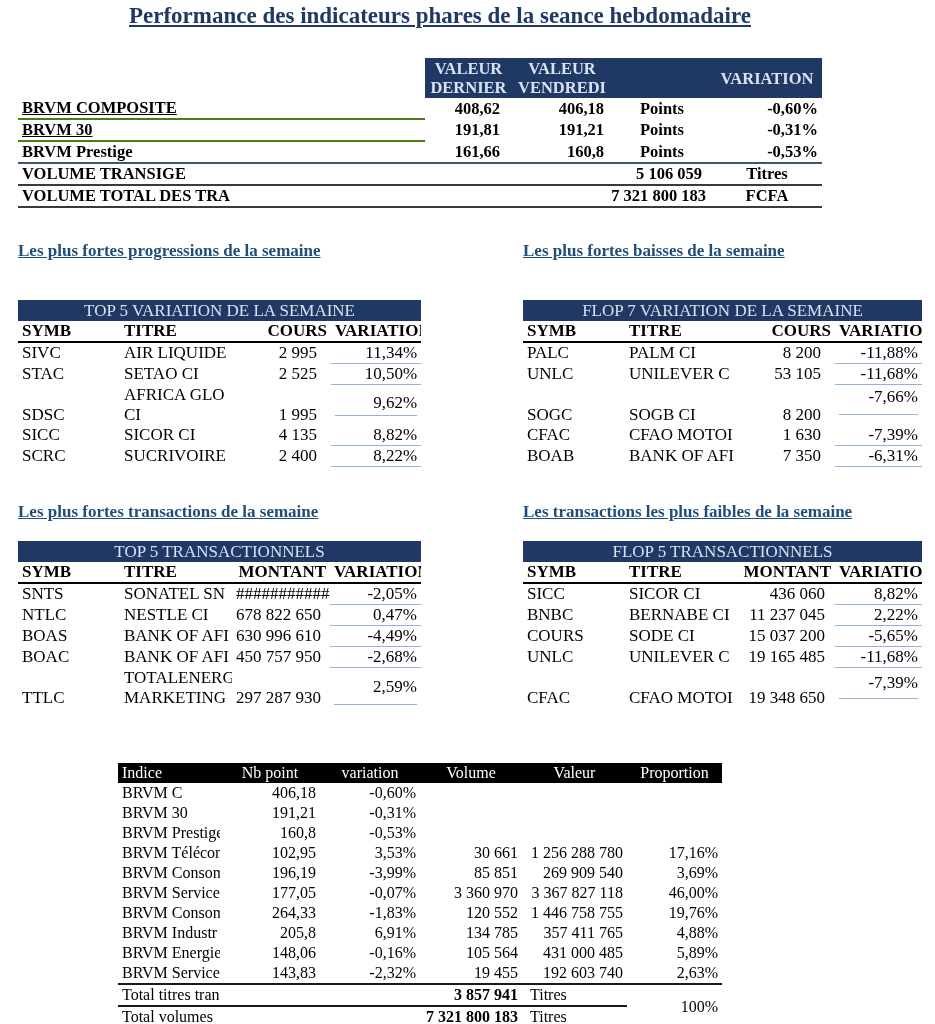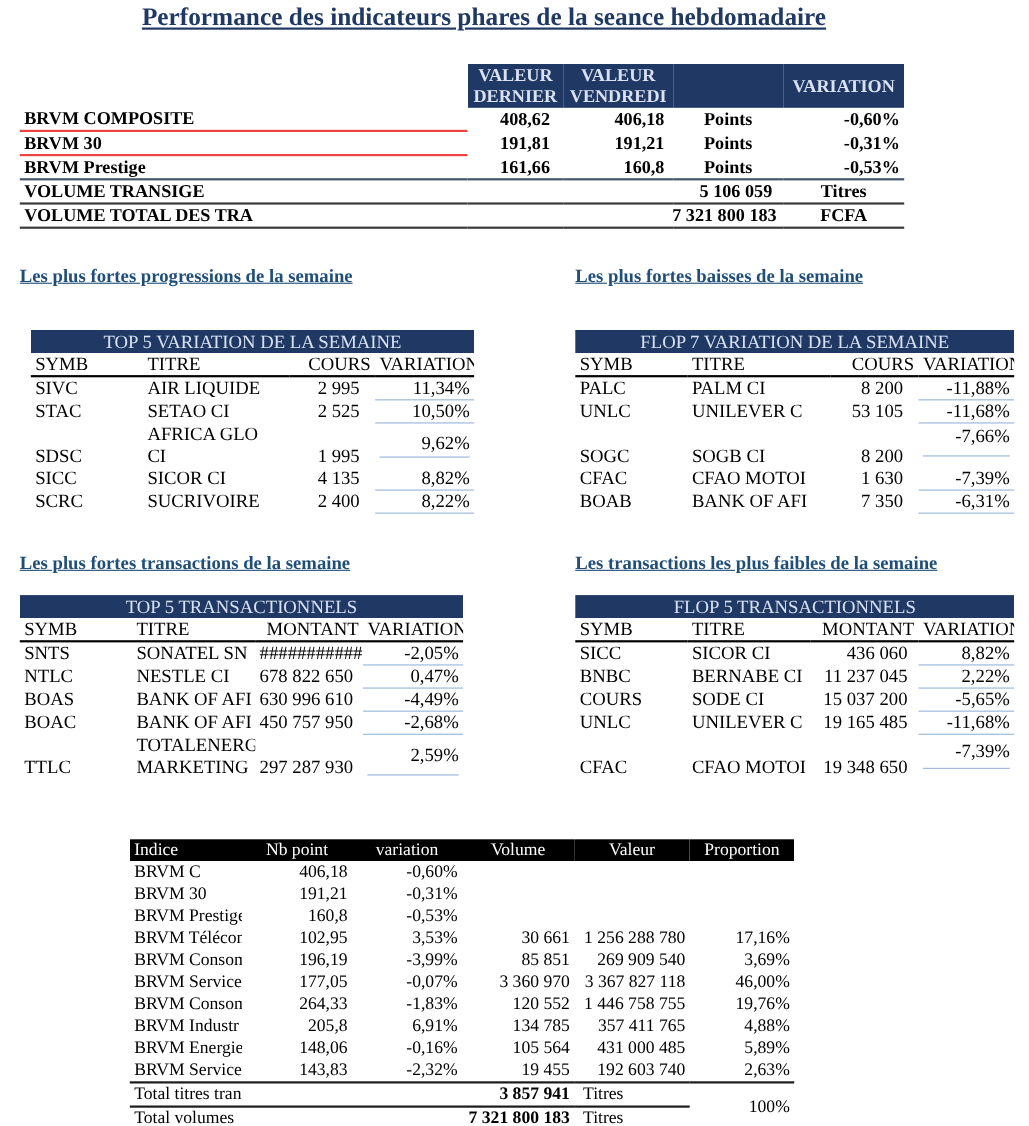--- a/index.html
+++ b/index.html
@@ -14,28 +14,28 @@
   table.t{position:absolute;border-collapse:collapse;table-layout:fixed;}
   table.t td{padding:0 4px;overflow:hidden;white-space:nowrap;vertical-align:middle;}
 
   
   .ind-t td{height:20px;line-height:20px;font-size:16.5px;font-weight:bold;}
   .ind-t tr.hd td{height:40px;line-height:19px;}
   .navy{background:#1F3864;color:#D9E2F2;text-align:center;white-space:pre-line !important;}
   .ind-t td.lbl{text-align:left;}
   .ind-t td.num{text-align:right;}
   .ind-t td.unitc{text-align:center;}
-  .lline{border-bottom:2px solid #ef4444;}
+  .lline{border-bottom:2px solid #4d7c0f;text-decoration:underline;}
   .ind-t tr.fw td{border-bottom:2px solid #3A3A3A;}
   .ind-t tr.fw3 td{border-bottom:2px solid #44546A;}
 
   
   .mini td{height:20px;line-height:20px;font-size:17px;}
   .mini tr.bar td{height:21px;line-height:21px;}
-  .mini tr.cols td{font-weight:normal;border-bottom:2.5px solid #000;}
+  .mini tr.cols td{font-weight:bold;border-bottom:2.5px solid #000;}
   .mini td.ra{text-align:right;}
   .mini td.ul{border-bottom:1.5px solid #95B3D7;}
   .mini tr.tall td{height:40px;}
   .mini td.pre{white-space:pre-line !important;vertical-align:top;}
   .mini td.vb{vertical-align:bottom;}
   .mini td.vtop{vertical-align:top;}
   .vp{border-bottom:1.5px solid #95B3D7;box-sizing:border-box;text-align:right;}
 
   
   .sum td{height:20px;line-height:20px;font-size:16px;}
@@ -104,21 +104,21 @@
       <td class="lbl">VOLUME TOTAL DES TRA</td>
       <td class="num" colspan="3" style="padding-right:6px">7 321 800 183</td>
       <td class="unitc">FCFA</td>
     </tr>
   </tbody>
     </table>
 
   <div class="abs sech" style="left:18px;top:241px;">Les plus fortes progressions de la semaine</div>
   <div class="abs sech" style="left:523px;top:241px;">Les plus fortes baisses de la semaine</div>
 
-  <table class="t mini" style="left:18px;top:300px;width:403px;margin-left:10px;">
+  <table class="t mini" style="left:18px;top:300px;width:403px;">
     <colgroup>
         <col style="width:102px">
         <col style="width:133px">
         <col style="width:78px">
         <col style="width:90px">
       </colgroup>
     <tbody>
         <tr class="bar">
       <td class="navy" colspan="4">TOP 5 VARIATION DE LA SEMAINE</td>
     </tr>

